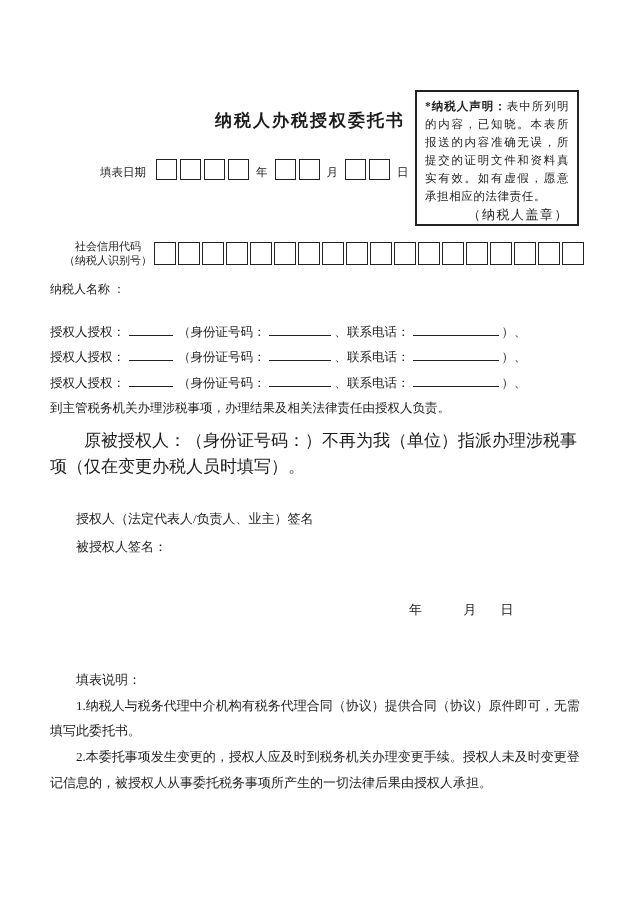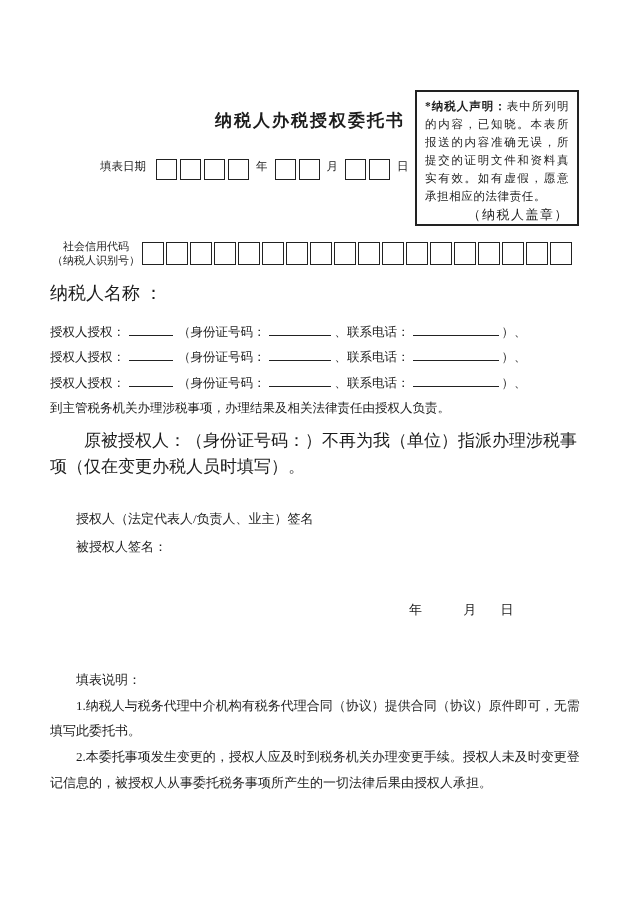--- a/index.html
+++ b/index.html
@@ -16,33 +16,33 @@
   }
   .decl-text { font-size:11.5px; line-height:18px; text-align:justify; letter-spacing:0.6px; }
   .decl-text b { font-weight:bold; }
   .decl-seal { font-size:13px; line-height:19px; text-align:right; letter-spacing:1.5px; }
   
   .title {
     position:absolute; left:50px; top:109px; width:520px; text-align:center;
     font-size:17px; font-weight:bold; letter-spacing:2px;
   }
   
-  .filldate { position:absolute; left:100px; top:159px; display:flex; align-items:flex-start; font-size:11.5px; }
+  .filldate { position:absolute; left:100px; top:159px; display:flex; align-items:flex-end; font-size:11.5px; }
   .fd-label { margin-right:10px; }
   .fd-unit { margin:0 7px 0 4px; }
   .boxrow { display:inline-flex; align-items:center; }
   .boxrow .box {
     display:inline-block; width:21px; height:21px; border:1.8px solid #222;
     background:#fff; margin-right:3px;
   }
   
-  .codeblock { position:absolute; left:52px; top:239px; display:flex; }
+  .codeblock { position:absolute; left:64px; top:239px; display:flex; }
   .code-label { font-size:11px; line-height:14px; text-align:center; margin-right:2px; white-space:nowrap; }
   .codeblock .box { width:21.5px; height:23px; margin-right:2.5px; border-width:1.7px; }
-  .name-label { position:absolute; left:50px; top:281px; font-size:18px; }
+  .name-label { position:absolute; left:50px; top:281px; font-size:12px; }
   
   .auth-block { position:absolute; left:50px; top:320px; width:540px; font-size:12.5px; line-height:25.3px; }
   .blank { display:inline-block; border-bottom:1px solid #222; height:13px; vertical-align:baseline; }
   .b1 { width:44px; margin:0 5px 0 4px; }
   .b2 { width:62px; margin:0 4px 0 3px; }
   .b3 { width:86px; margin:0 3px; }
   
   .revoke { position:absolute; left:50px; top:428px; width:535px; font-size:17px; line-height:26px; text-indent:2em; }
   
   .sig-block { position:absolute; left:50px; top:505px; font-size:13px; line-height:27.5px; }

